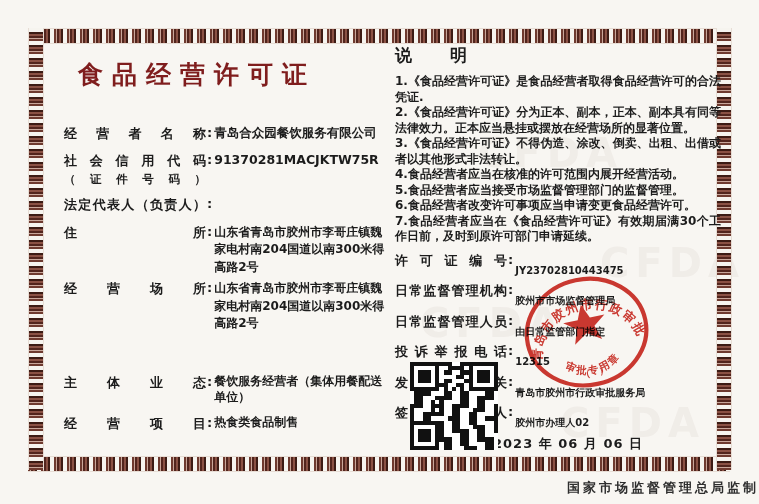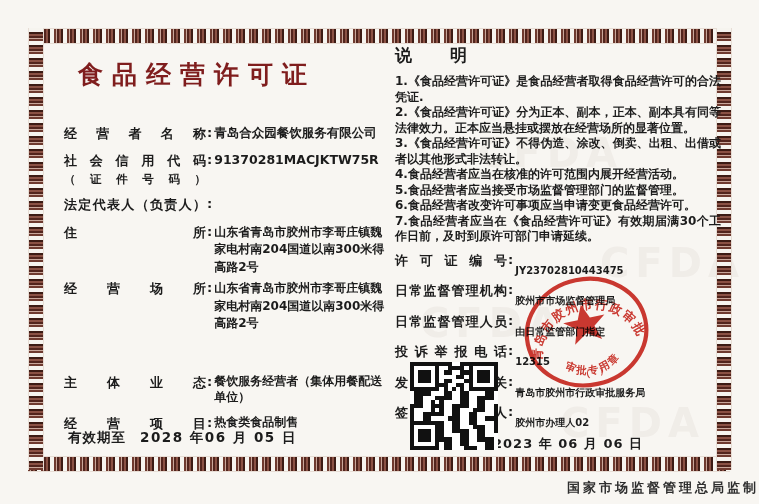--- a/index.html
+++ b/index.html
@@ -217,23 +217,20 @@
           <span>经</span>
           <span>营</span>
           <span>项</span>
           <span>目</span>
         </span>
       <span class="colon">:</span>
       <span class="val" style="font-size:12px;">热食类食品制售</span>
     </div>
   </div>
 
-  <div class="validity">
-    <span>有效期至</span><span class="v-date">2028 年06 月 05 日</span>
-  </div>
 
   <div class="right-panel">
 
     <h2 class="notice-title"><span>说明</span></h2>
 
     <div class="notice">
       <p>1.《食品经营许可证》是食品经营者取得食品经营许可的合法凭证.</p>
       <p>2.《食品经营许可证》分为正本、副本，正本、副本具有同等法律效力。正本应当悬挂或摆放在经营场所的显著位置。</p>
       <p>3.《食品经营许可证》不得伪造、涂改、倒卖、出租、出借或者以其他形式非法转让。</p>
       <p>4.食品经营者应当在核准的许可范围内展开经营活动。</p>

